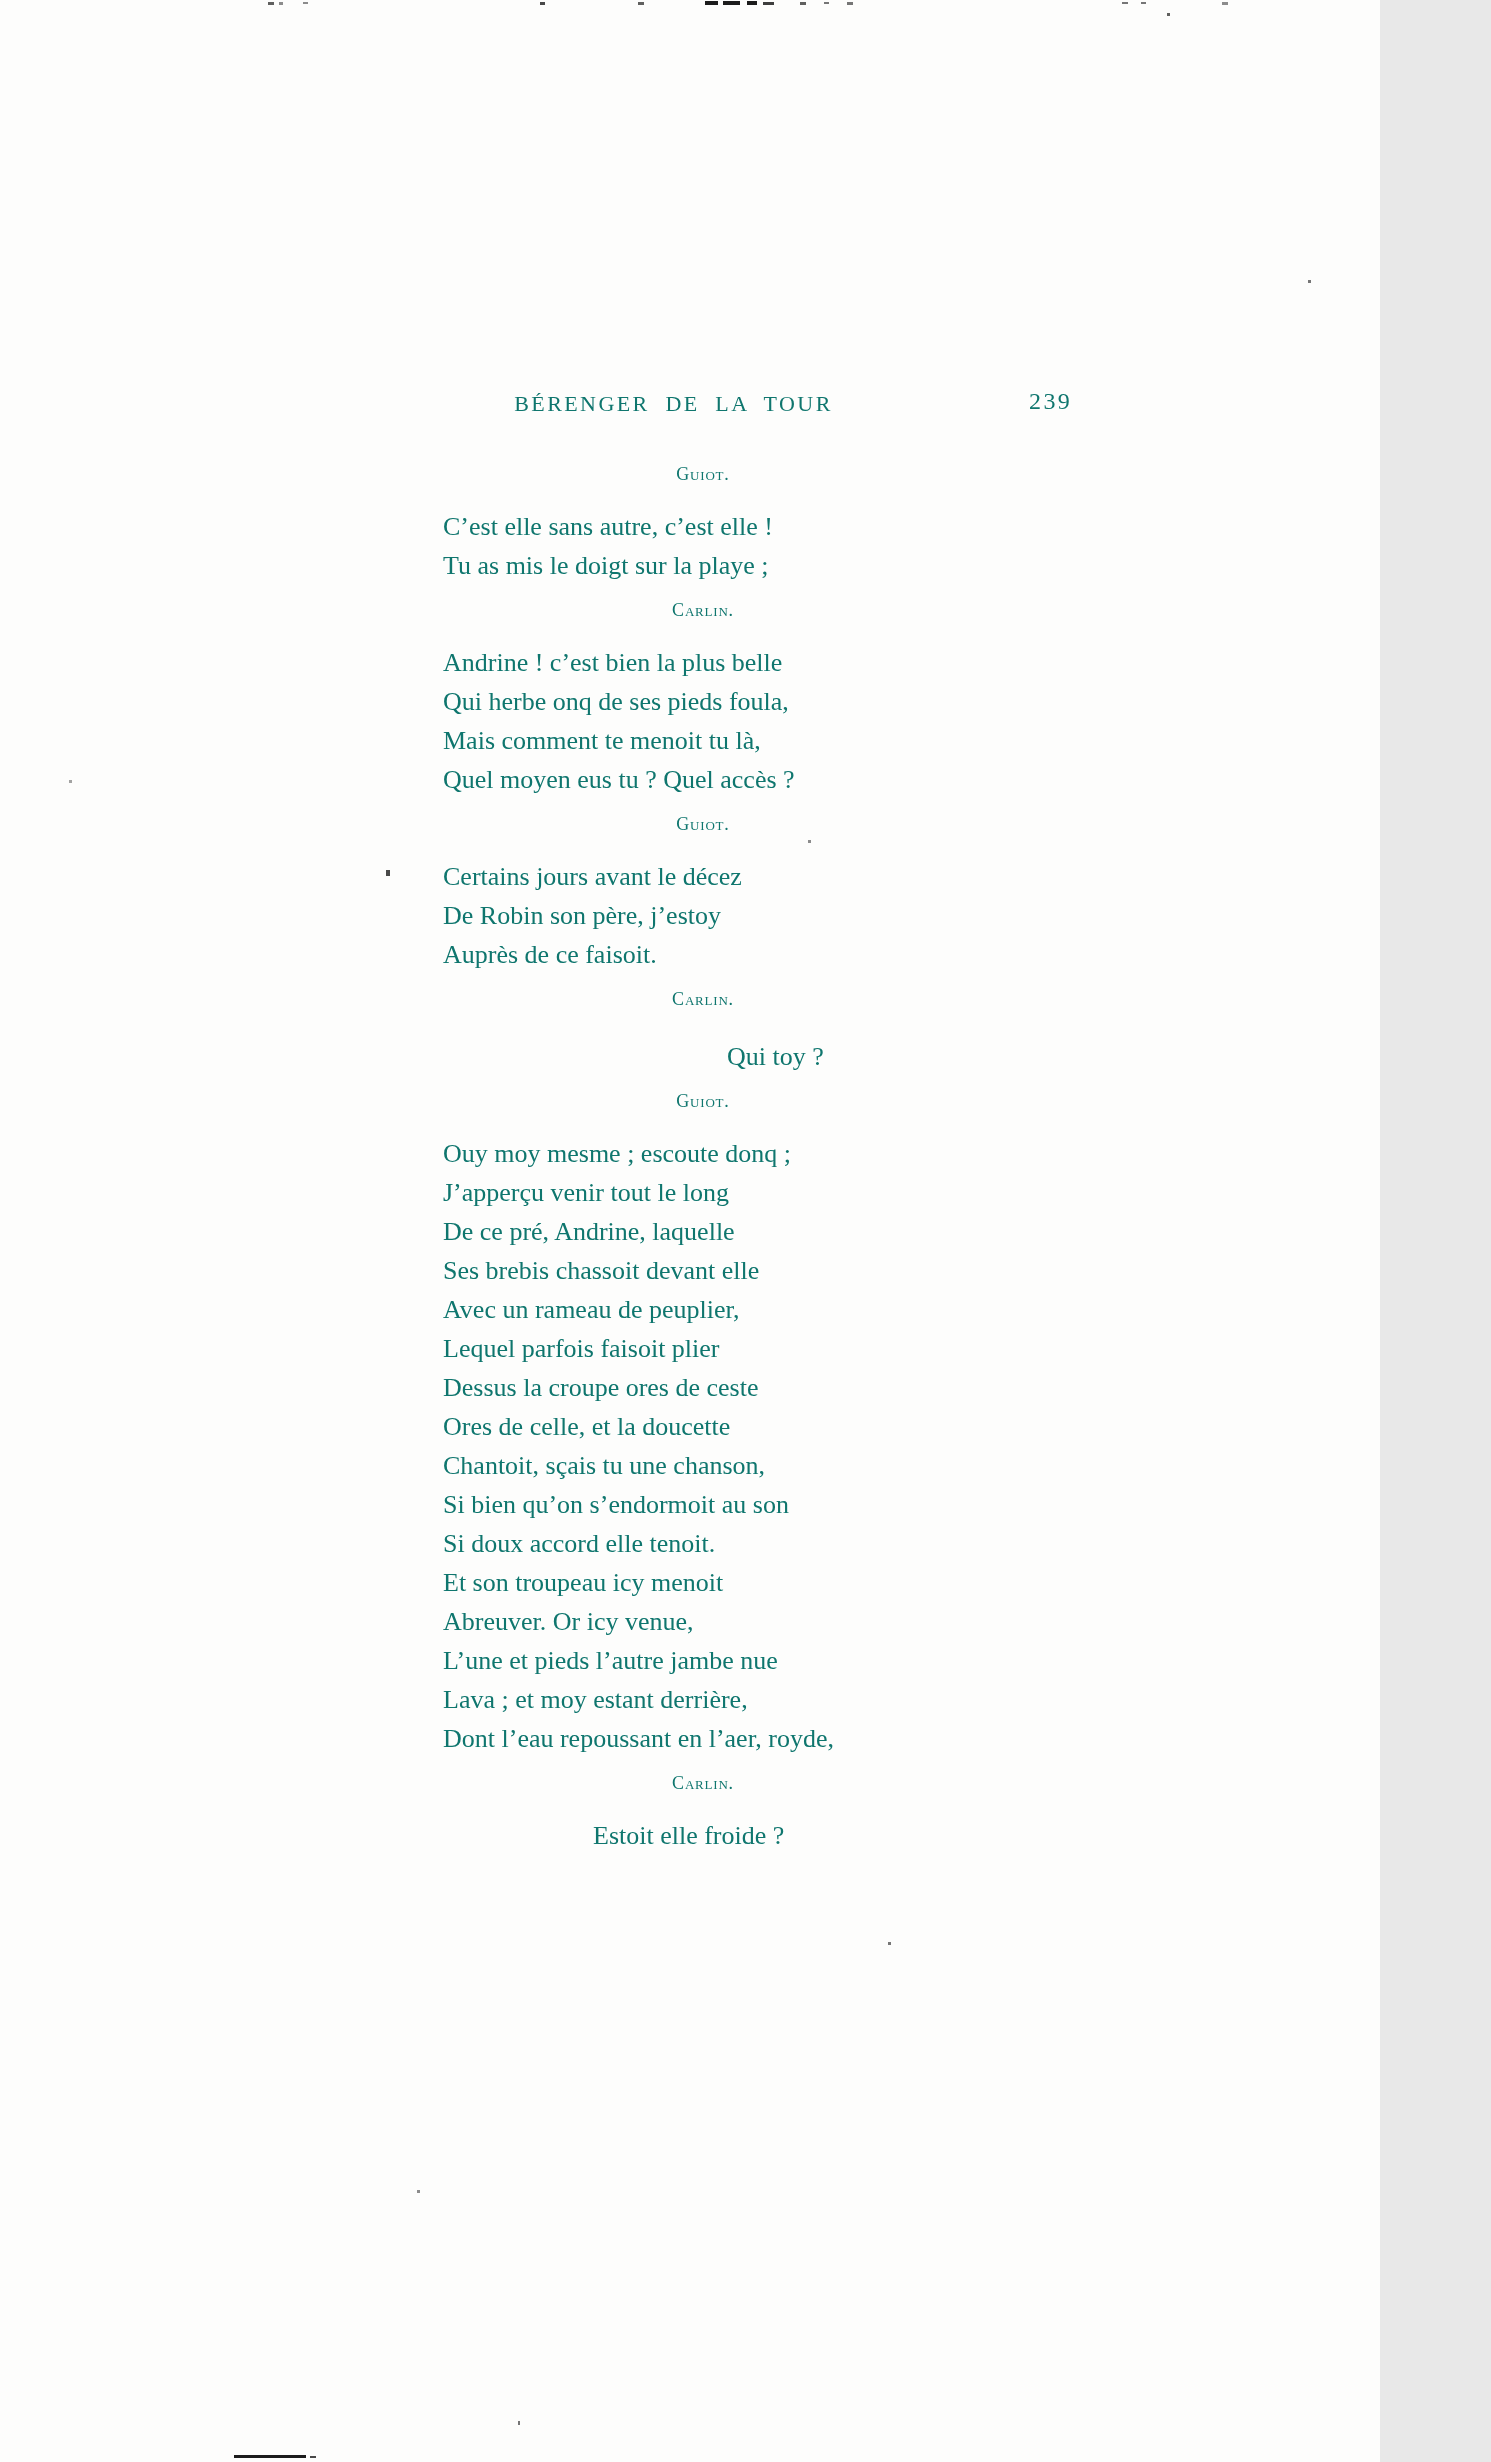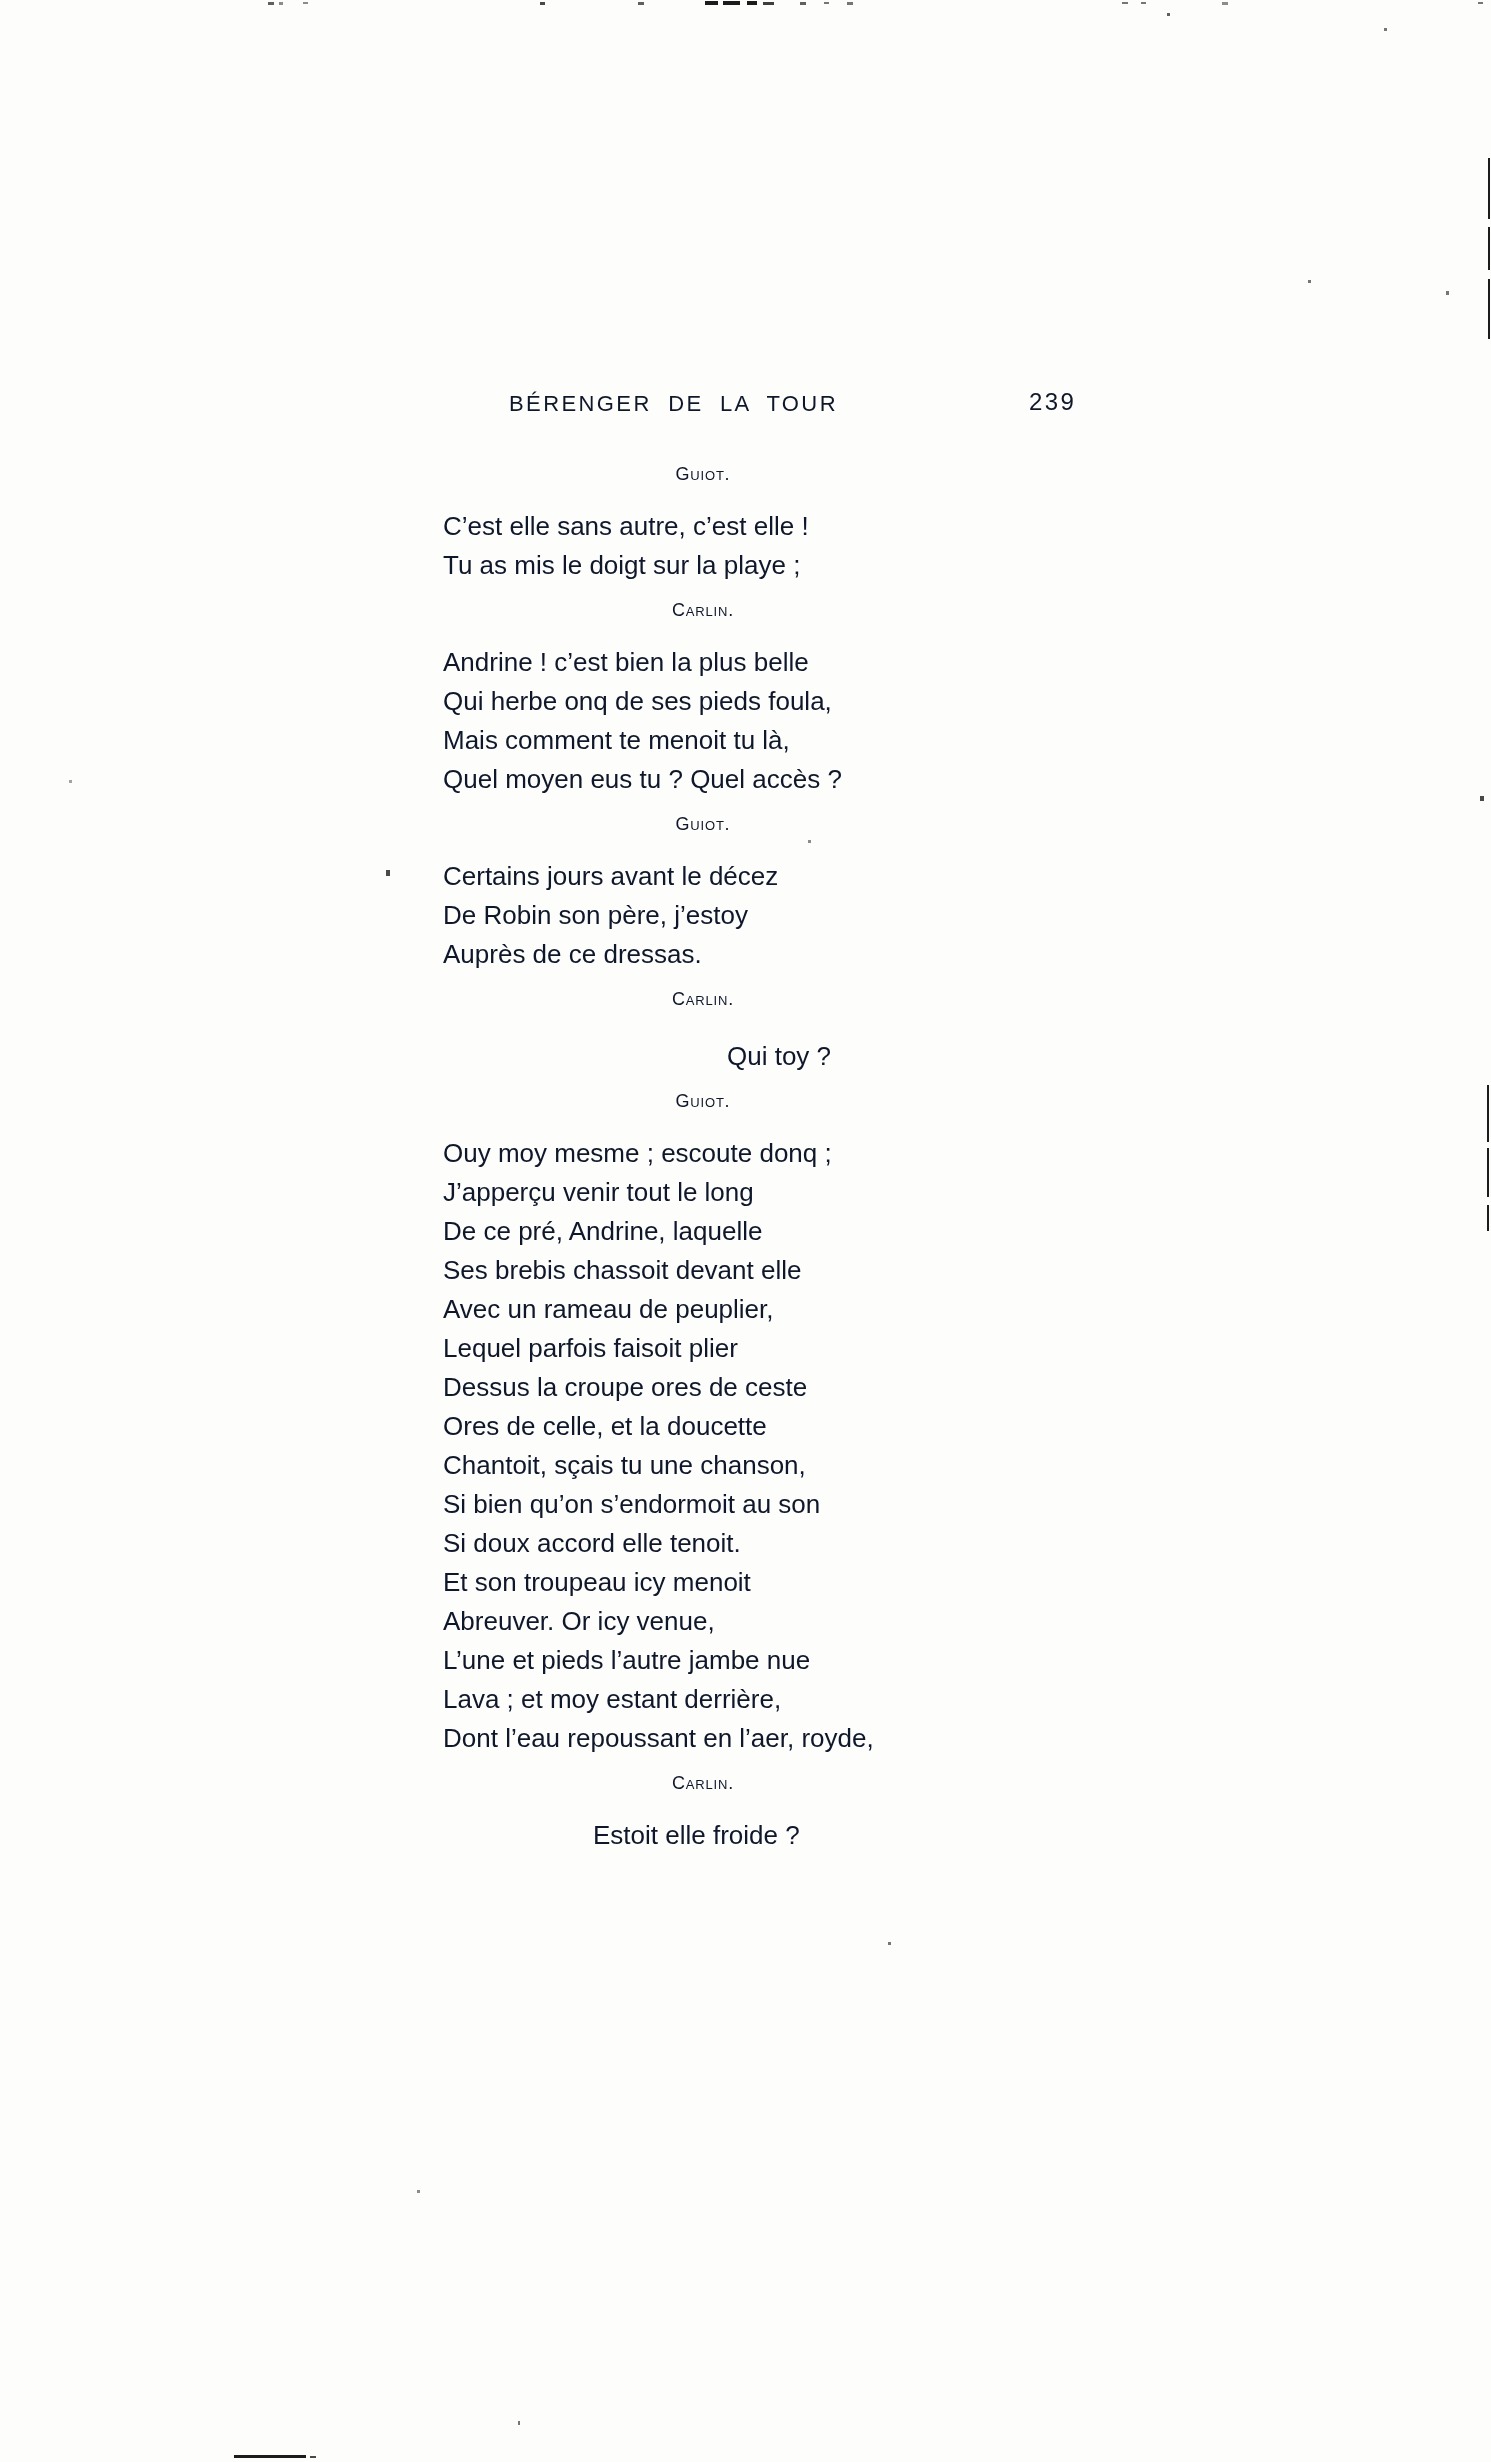--- a/index.html
+++ b/index.html
@@ -2,26 +2,26 @@
 <html style="font-size:12.6px"><head>
 <meta charset="utf-8">
 <style>
   html, body {
     margin: 0;
     padding: 0;
     background: #e8e8e8;
   }
   .page {
     position: relative;
-    width: 1491px;
+    width: 1380px;
     height: 2462px;
     background: #fdfdfc;
     overflow: hidden;
-    font-family: Liberation Sans, sans-serif;
-    color: #0f172a;
+    font-family: Liberation Serif, serif;
+    color: #0f766e;
   }
 
   
   .running-head {
     position: absolute;
     top: 391px;
     left: 441px;
     width: 465px;
     text-align: center;
     font-size: 22px;
@@ -81,21 +81,21 @@
       <div class="verse">C’est elle sans autre, c’est elle !</div>
       <div class="verse">Tu as mis le doigt sur la playe ;</div>
       <div class="speaker">Carlin.</div>
       <div class="verse">Andrine ! c’est bien la plus belle</div>
       <div class="verse">Qui herbe onq de ses pieds foula,</div>
       <div class="verse">Mais comment te menoit tu là,</div>
       <div class="verse">Quel moyen eus tu ? Quel accès ?</div>
       <div class="speaker">Guiot.</div>
       <div class="verse">Certains jours avant le décez</div>
       <div class="verse">De Robin son père, j’estoy</div>
-      <div class="verse">Auprès de ce dressas.</div>
+      <div class="verse">Auprès de ce faisoit.</div>
       <div class="speaker">Carlin.</div>
       <div class="verse" style="padding-left: 284px; margin-top: 18px;">Qui toy ?</div>
       <div class="speaker">Guiot.</div>
       <div class="verse">Ouy moy mesme ; escoute donq ;</div>
       <div class="verse">J’apperçu venir tout le long</div>
       <div class="verse">De ce pré, Andrine, laquelle</div>
       <div class="verse">Ses brebis chassoit devant elle</div>
       <div class="verse">Avec un rameau de peuplier,</div>
       <div class="verse">Lequel parfois faisoit plier</div>
       <div class="verse">Dessus la croupe ores de ceste</div>

